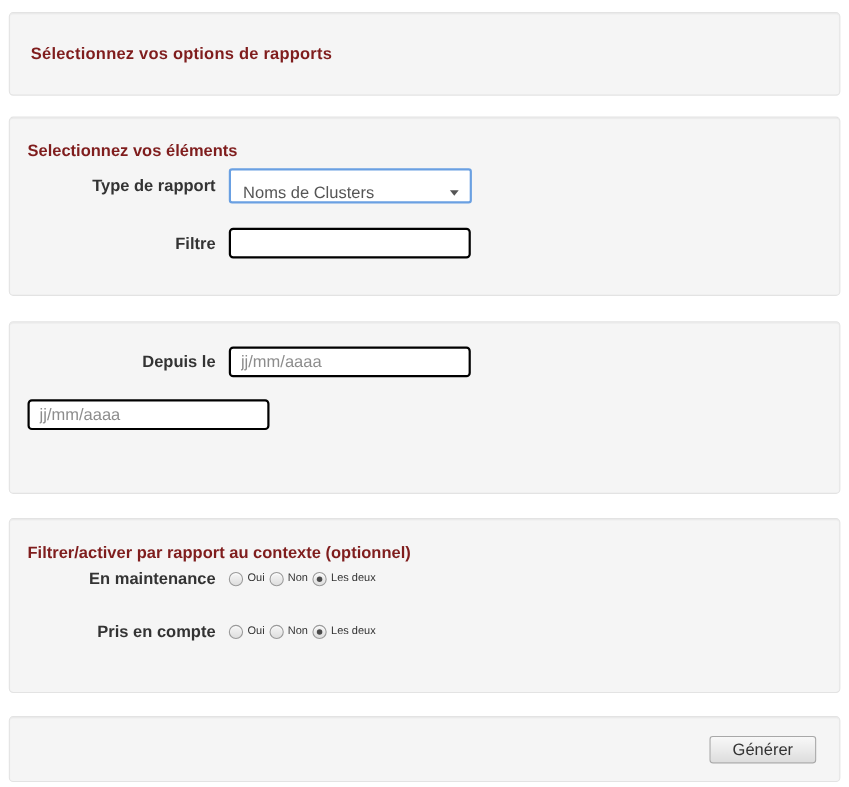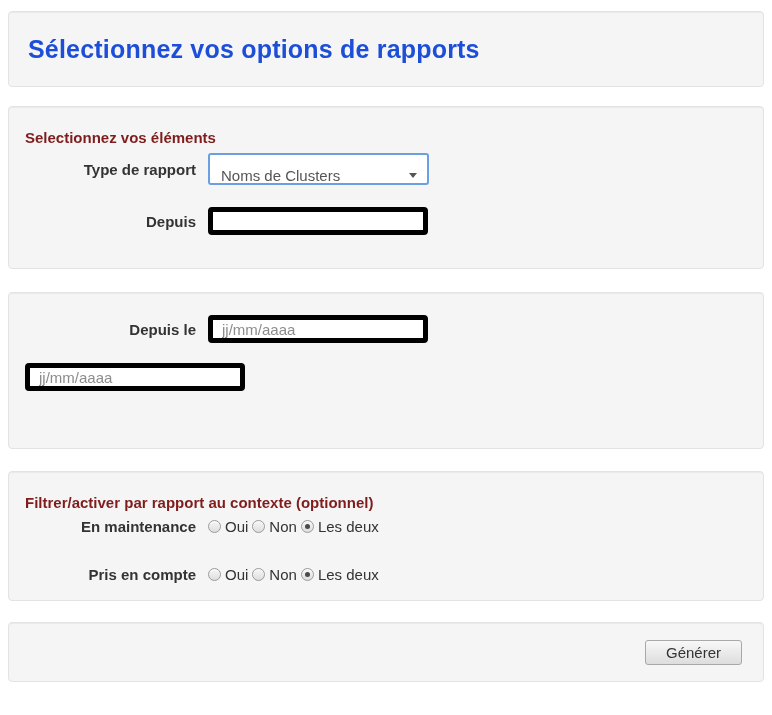--- a/index.html
+++ b/index.html
@@ -24,31 +24,31 @@
   
   .header-panel {
     height: 76px;
     display: flex;
     align-items: center;
     padding: 0 19px;
     margin-bottom: 19px;
   }
   .page-title {
     margin: 0;
-    font-size: 25px;
+    font-size: 15px;
     font-weight: bold;
-    color: #1d4ed8;
+    color: #7f1d1d;
     letter-spacing: 0.2px;
   }
 
   
   .form-panel { padding: 22px 16px 0 16px; }
   .panel-1 { height: 163px; margin-bottom: 23px; }
   .panel-2 { height: 157px; margin-bottom: 22px; }
-  .panel-3 { height: 130px; margin-bottom: 21px; }
+  .panel-3 { height: 159px; margin-bottom: 21px; }
 
   .panel-heading {
     font-size: 15px;
     font-weight: bold;
     color: #7f1d1d;
     margin: 0 0 7px 0;
   }
   .form-row {
     display: flex;
     align-items: center;
@@ -84,36 +84,35 @@
     width: 0; height: 0;
     border-left: 4px solid transparent;
     border-right: 4px solid transparent;
     border-top: 5px solid #555;
   }
 
   
   .text-input {
     width: 220px;
     height: 28px;
-    border: 5px solid #000000;
+    border: 2px solid #000000;
     border-radius: 4px;
     background: #fff;
     padding: 0 9px;
     font-size: 15px;
     font-family: "Liberation Sans", sans-serif;
     color: #555;
     outline: none;
   }
   .text-input::placeholder { color: #8c8c8c; opacity: 1; }
 
   
   .radio-group {
     display: flex;
-    align-items: center;
-    font-size: 15px;
+    font-size: 10px;
     color: #333;
   }
   .radio {
     width: 13px; height: 13px;
     flex: none;
     border-radius: 50%;
     border: 1px solid #9a9a9a;
     background: linear-gradient(#f6f6f6, #dedede);
     position: relative;
     box-shadow: inset 0 1px 1px rgba(255,255,255,0.8);
@@ -162,21 +161,21 @@
   <div class="well form-panel panel-1">
     <div class="panel-heading">Selectionnez vos éléments</div>
     <div class="form-row">
       <span class="form-label">Type de rapport</span>
       <div class="select-box">
         <span class="select-value">Noms de Clusters</span>
         <span class="caret-down"></span>
       </div>
     </div>
     <div class="form-row">
-      <span class="form-label">Depuis</span>
+      <span class="form-label">Filtre</span>
       <input type="text" class="text-input" value="" style="">
     </div>
   </div>
 
   <div class="well form-panel panel-2">
     <div class="form-row row-tight">
       <span class="form-label">Depuis le</span>
       <input type="text" class="text-input" placeholder="jj/mm/aaaa" style="">
     </div>
     <div class="form-row">

